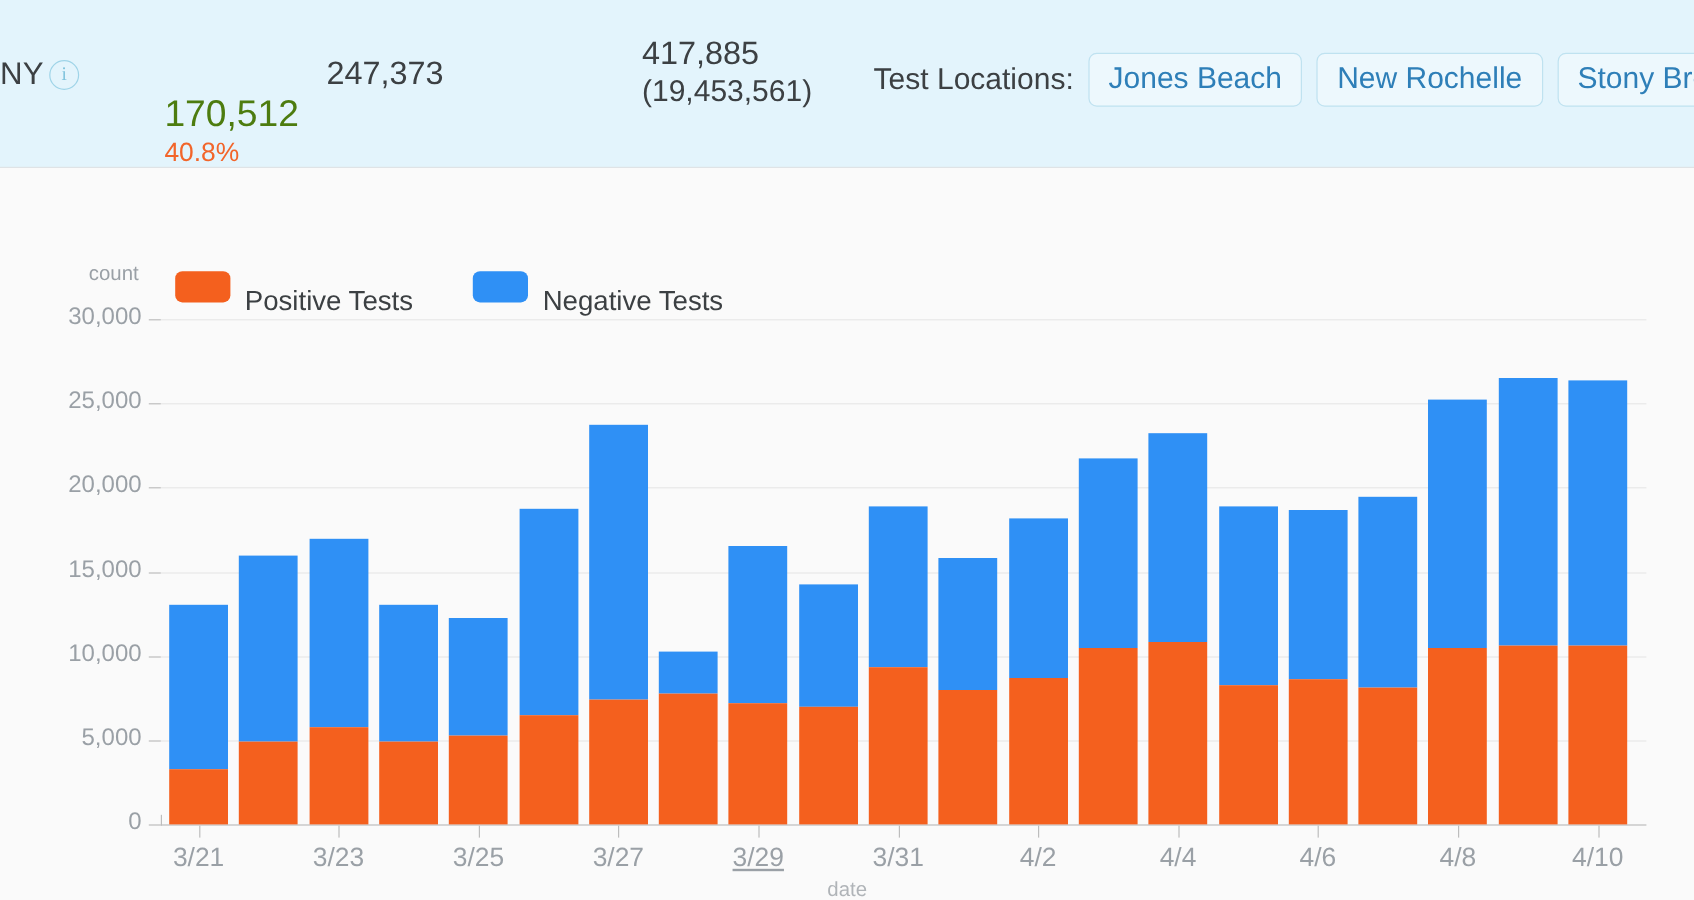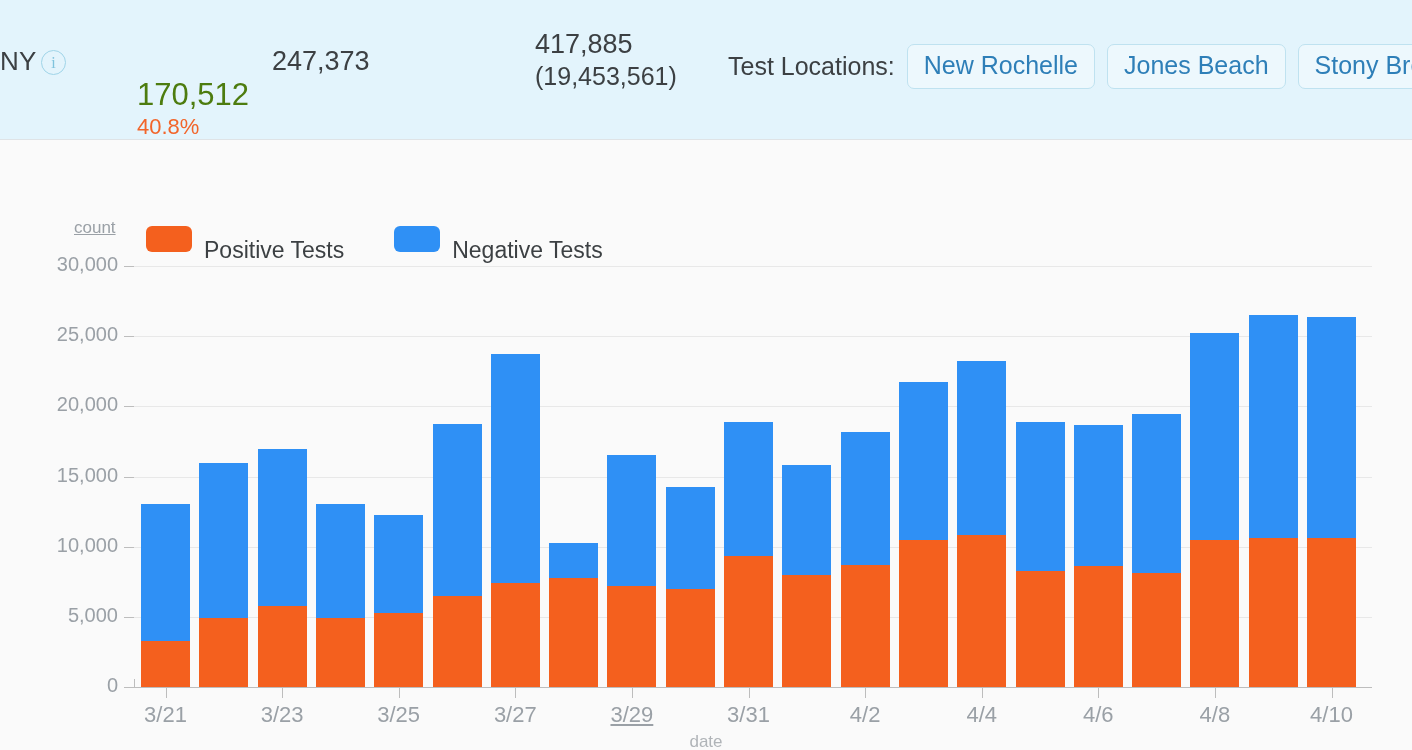--- a/index.html
+++ b/index.html
@@ -58,21 +58,21 @@
     padding:6px 16px 8px 16px;
     cursor:pointer;
   }
 
   
   #chart{
     position:absolute;left:0;top:140px;width:1412px;height:610px;
   }
   #count-label{
     position:absolute;left:74px;top:78px;
-    font-size:17px;color:#9aa0a6;text-decoration:underline;
+    font-size:17px;color:#9aa0a6;
   }
   #legend{
     position:absolute;left:146px;top:73px;
     display:flex;align-items:center;gap:14px;
   }
   .lg-item{display:flex;align-items:center;gap:12px;}
   .lg-swatch{width:46px;height:26px;border-radius:6px;display:block;}
   .lg-text{font-size:23px;color:#3c4043;margin-top:24px;}
   .lg-gap{width:22px;}
 
@@ -130,22 +130,22 @@
 
   <div id="stat-2">247,373</div>
 
   <div id="stat-3">
     <span class="big">417,885</span>
     <span class="sub">(19,453,561)</span>
   </div>
 
   <div id="loc-wrap">
     <span id="loc-label">Test Locations:</span>
+    <span class="loc-chip">Jones Beach</span>
     <span class="loc-chip">New Rochelle</span>
-    <span class="loc-chip">Jones Beach</span>
     <span class="loc-chip">Stony Brook</span>
   </div>
 </div>
 
 <div id="chart">
 
   <div id="count-label">count</div>
 
   <div id="legend">
     <div class="lg-item">

